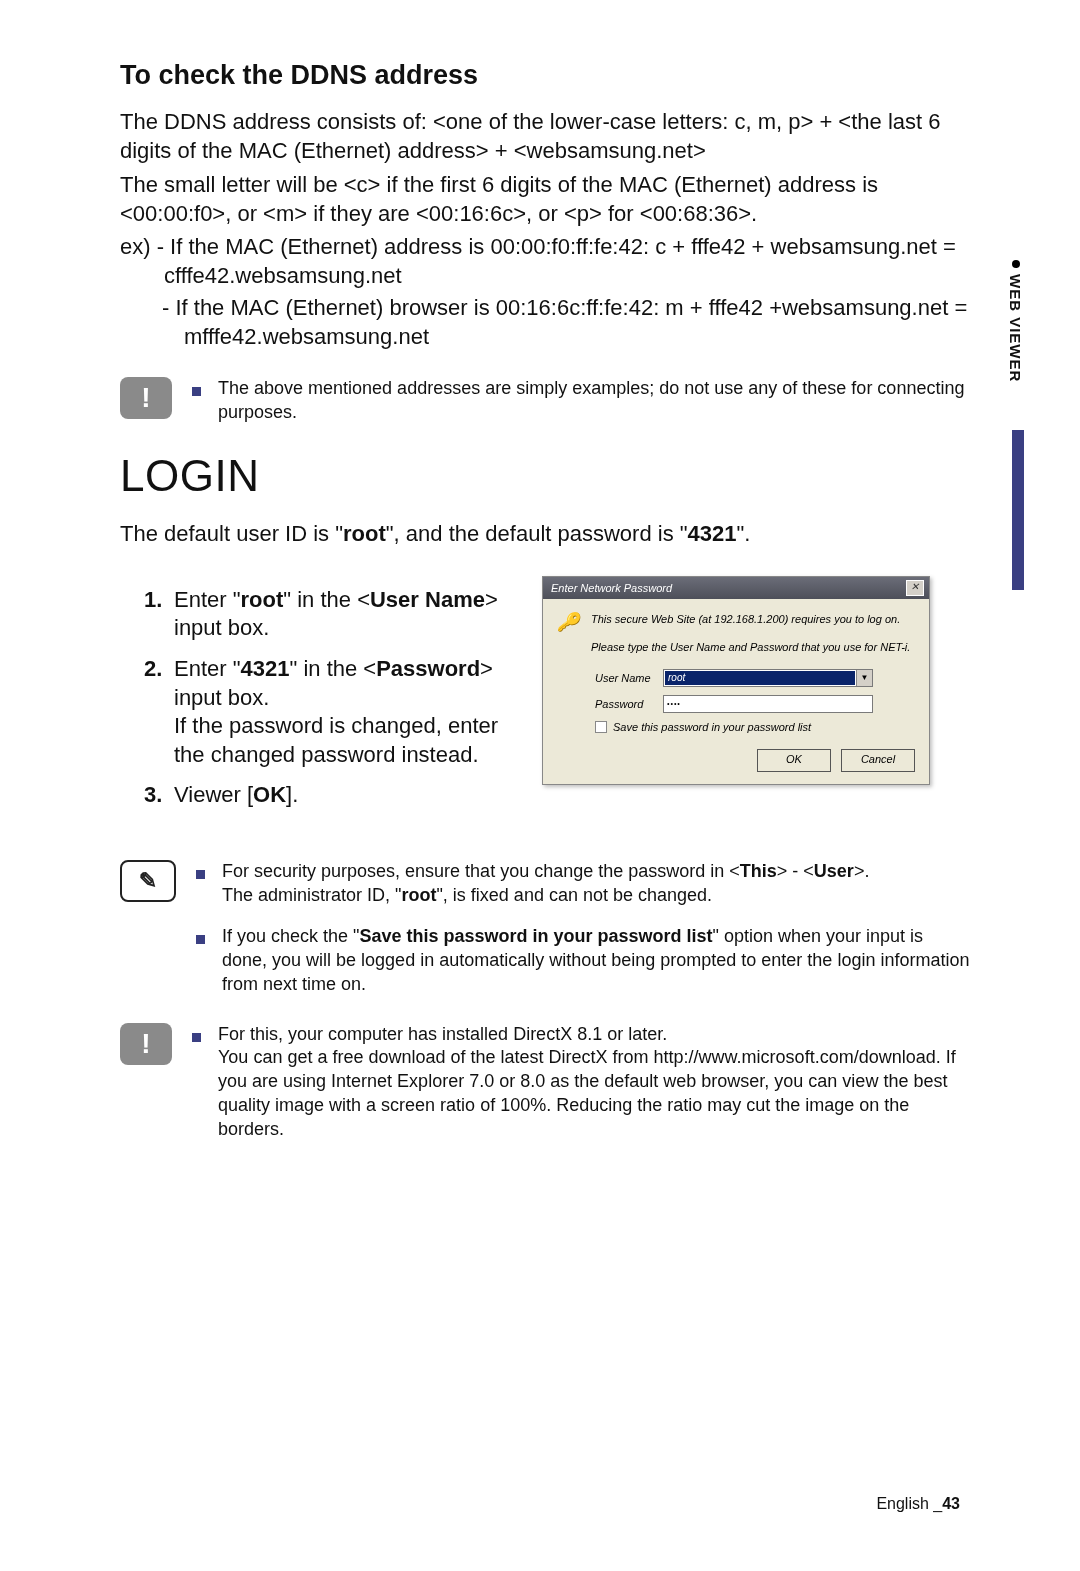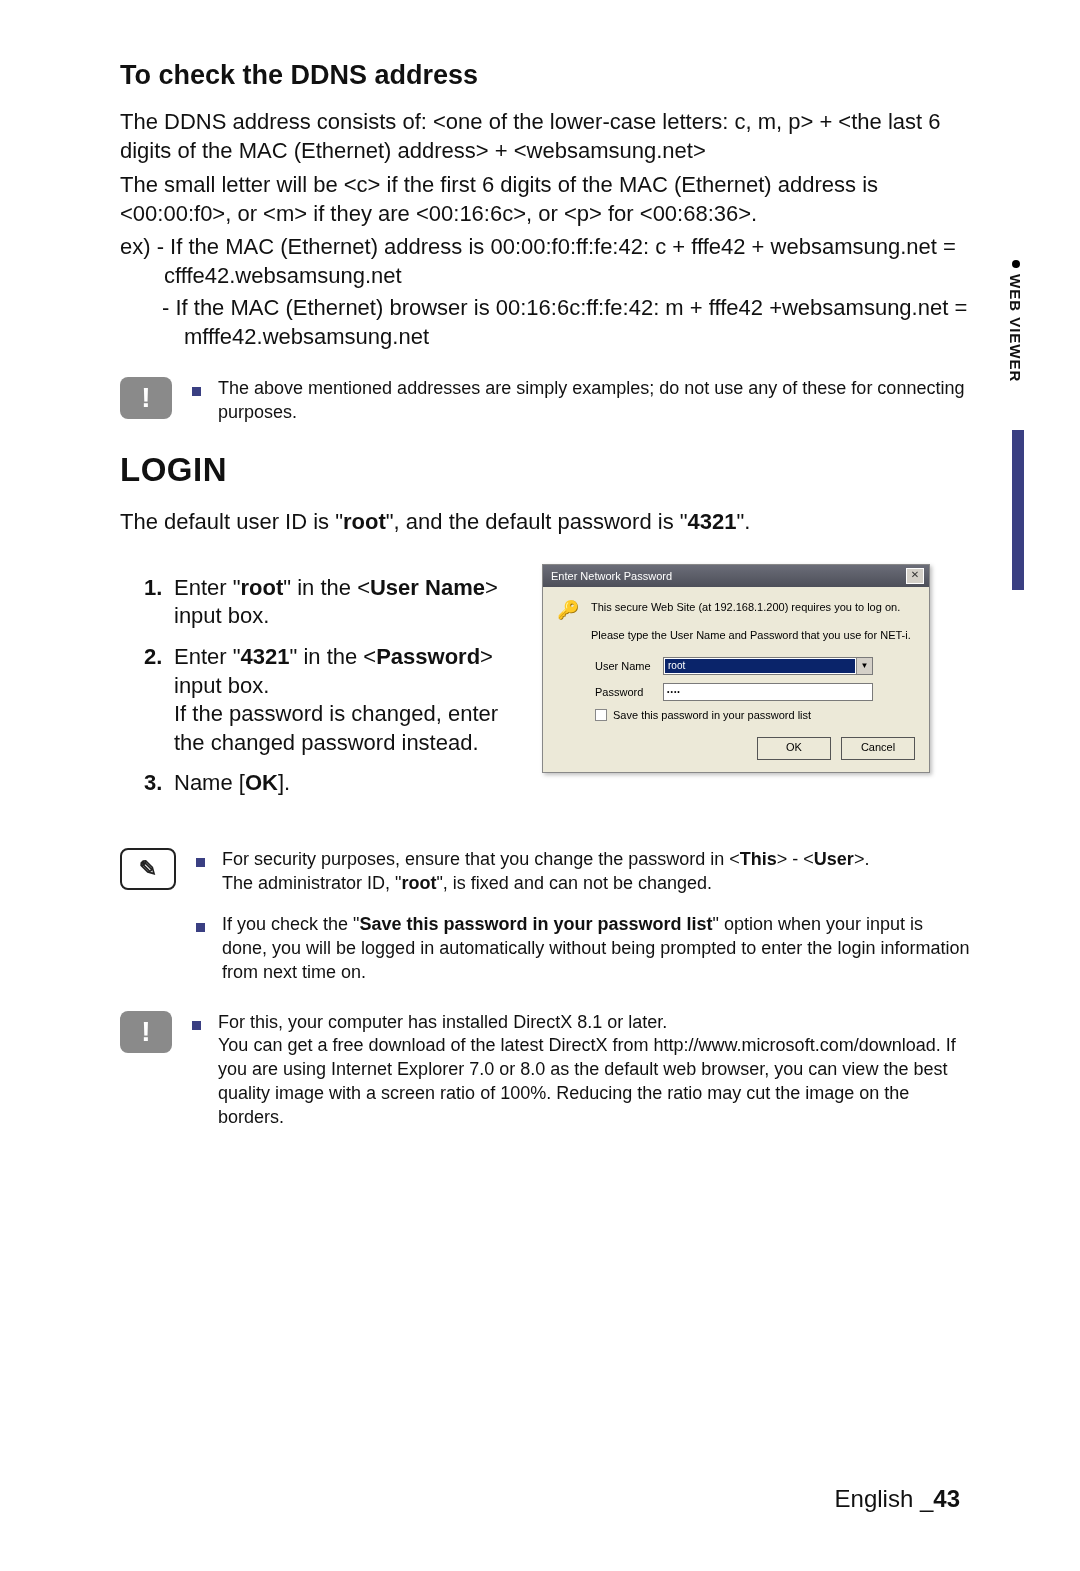--- a/index.html
+++ b/index.html
@@ -41,22 +41,22 @@
     width: 12px;
     height: 160px;
     background: #3a3f82;
   }
   h2.subheading {
     font-size: 27px;
     font-weight: bold;
     margin: 0 0 16px 0;
   }
   h1.section-heading {
-    font-size: 33px;
-    font-weight: bold;
+    font-size: 44px;
+    font-weight: normal;
     margin: 26px 0 18px 0;
     letter-spacing: 0.5px;
   }
   p, li, .note-body {
     font-size: 22px;
     line-height: 1.33;
   }
   .intro-p {
     margin: 0 0 4px 0;
   }
@@ -143,20 +143,21 @@
     margin-top: 10px;
     font-size: 22px;
   }
   .two-col {
     display: flex;
     align-items: flex-start;
   }
   .dialog-wrap {
     margin-left: 18px;
     margin-top: 6px;
+    font-style: italic;
   }
   .dialog {
     width: 386px;
     font-family: Tahoma, Arial, sans-serif;
     font-size: 11px;
     color: #000;
     border: 1px solid #888;
     background: #ece9d8;
     box-shadow: 2px 2px 4px rgba(0,0,0,0.25);
   }
@@ -273,21 +274,21 @@
     border: 1px solid #555;
     font-family: Tahoma, Arial;
     font-size: 11px;
     text-align: center;
     line-height: 19px;
   }
   .footer {
     position: absolute;
     bottom: 58px;
     right: 120px;
-    font-size: 24px;
+    font-size: 16px;
   }
   .footer .pn { font-weight: bold; }
   .note-row.mt-big { margin-top: 38px; }
 </style>
 </head>
 <body>
 
 <div class="page">
 
   <div class="side-tab">
@@ -321,21 +322,21 @@
         <span class="num">1.</span>
         <span>Enter "</span><span class="bold">root</span><span>" in the &lt;</span><span class="bold">User Name</span><span>&gt; input box.</span>
       </li>
       <li>
         <span class="num">2.</span>
         <span>Enter "</span><span class="bold">4321</span><span>" in the &lt;</span><span class="bold">Password</span><span>&gt; input box.</span><br>
         <span>If the password is changed, enter the changed password instead.</span>
       </li>
       <li>
         <span class="num">3.</span>
-        <span>Name [</span><span class="bold">OK</span><span>].</span><br>
+        <span>Viewer [</span><span class="bold">OK</span><span>].</span><br>
       </li>
     </ol>
 
     <div class="dialog-wrap">
       <div class="dialog">
         <div class="titlebar">
           <span>Enter Network Password</span>
           <span class="close-btn">✕</span>
         </div>
         <div class="dialog-body">

